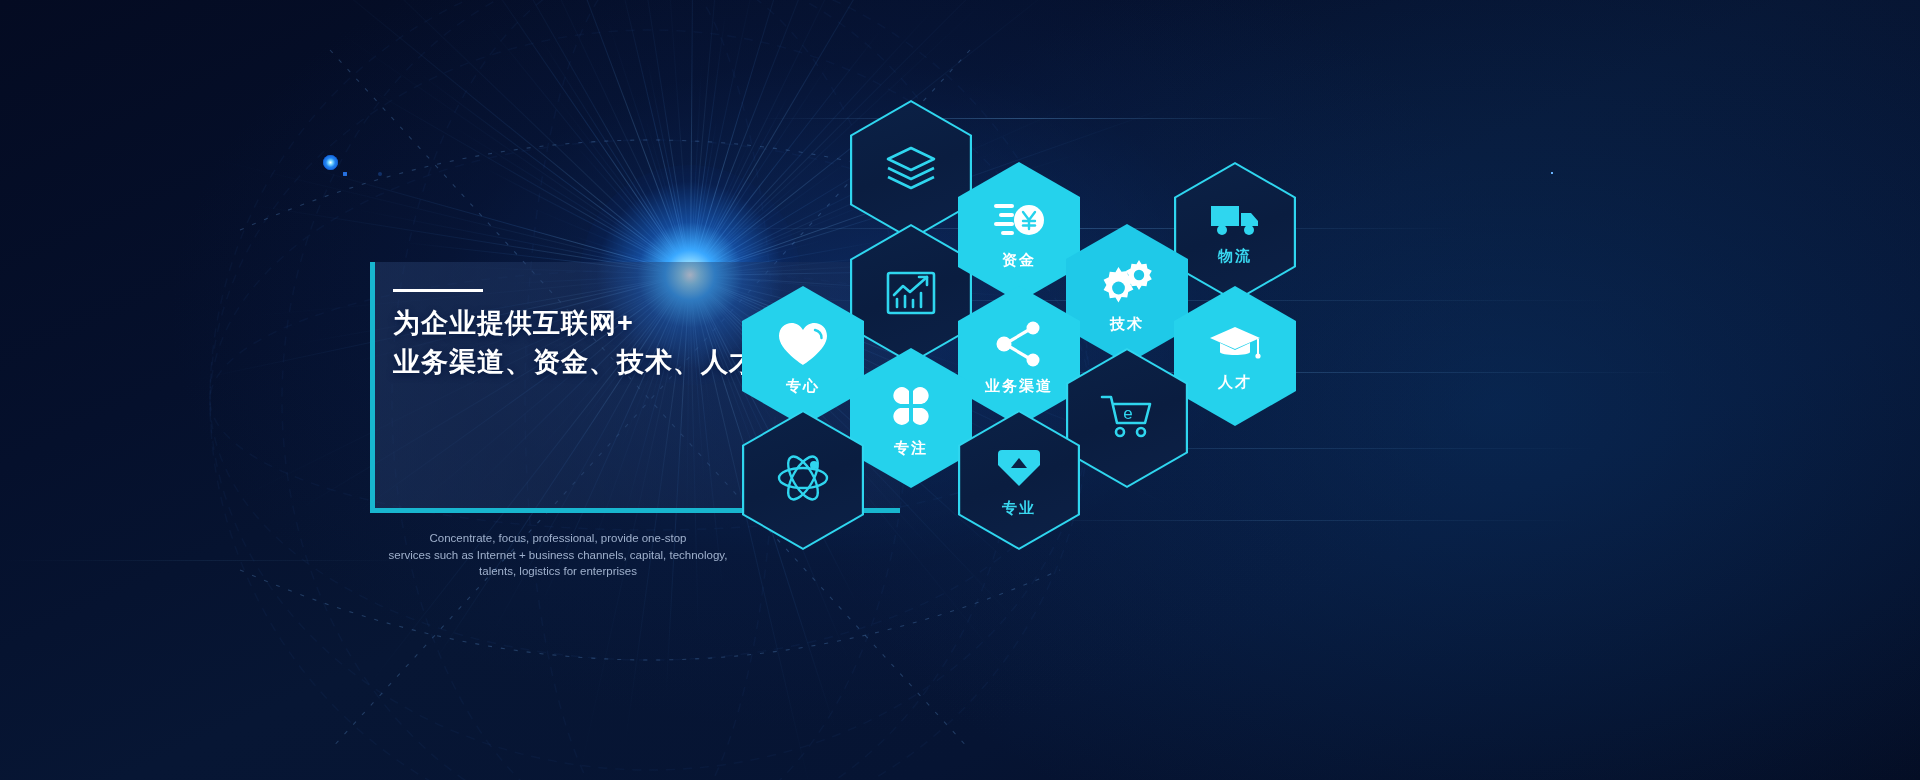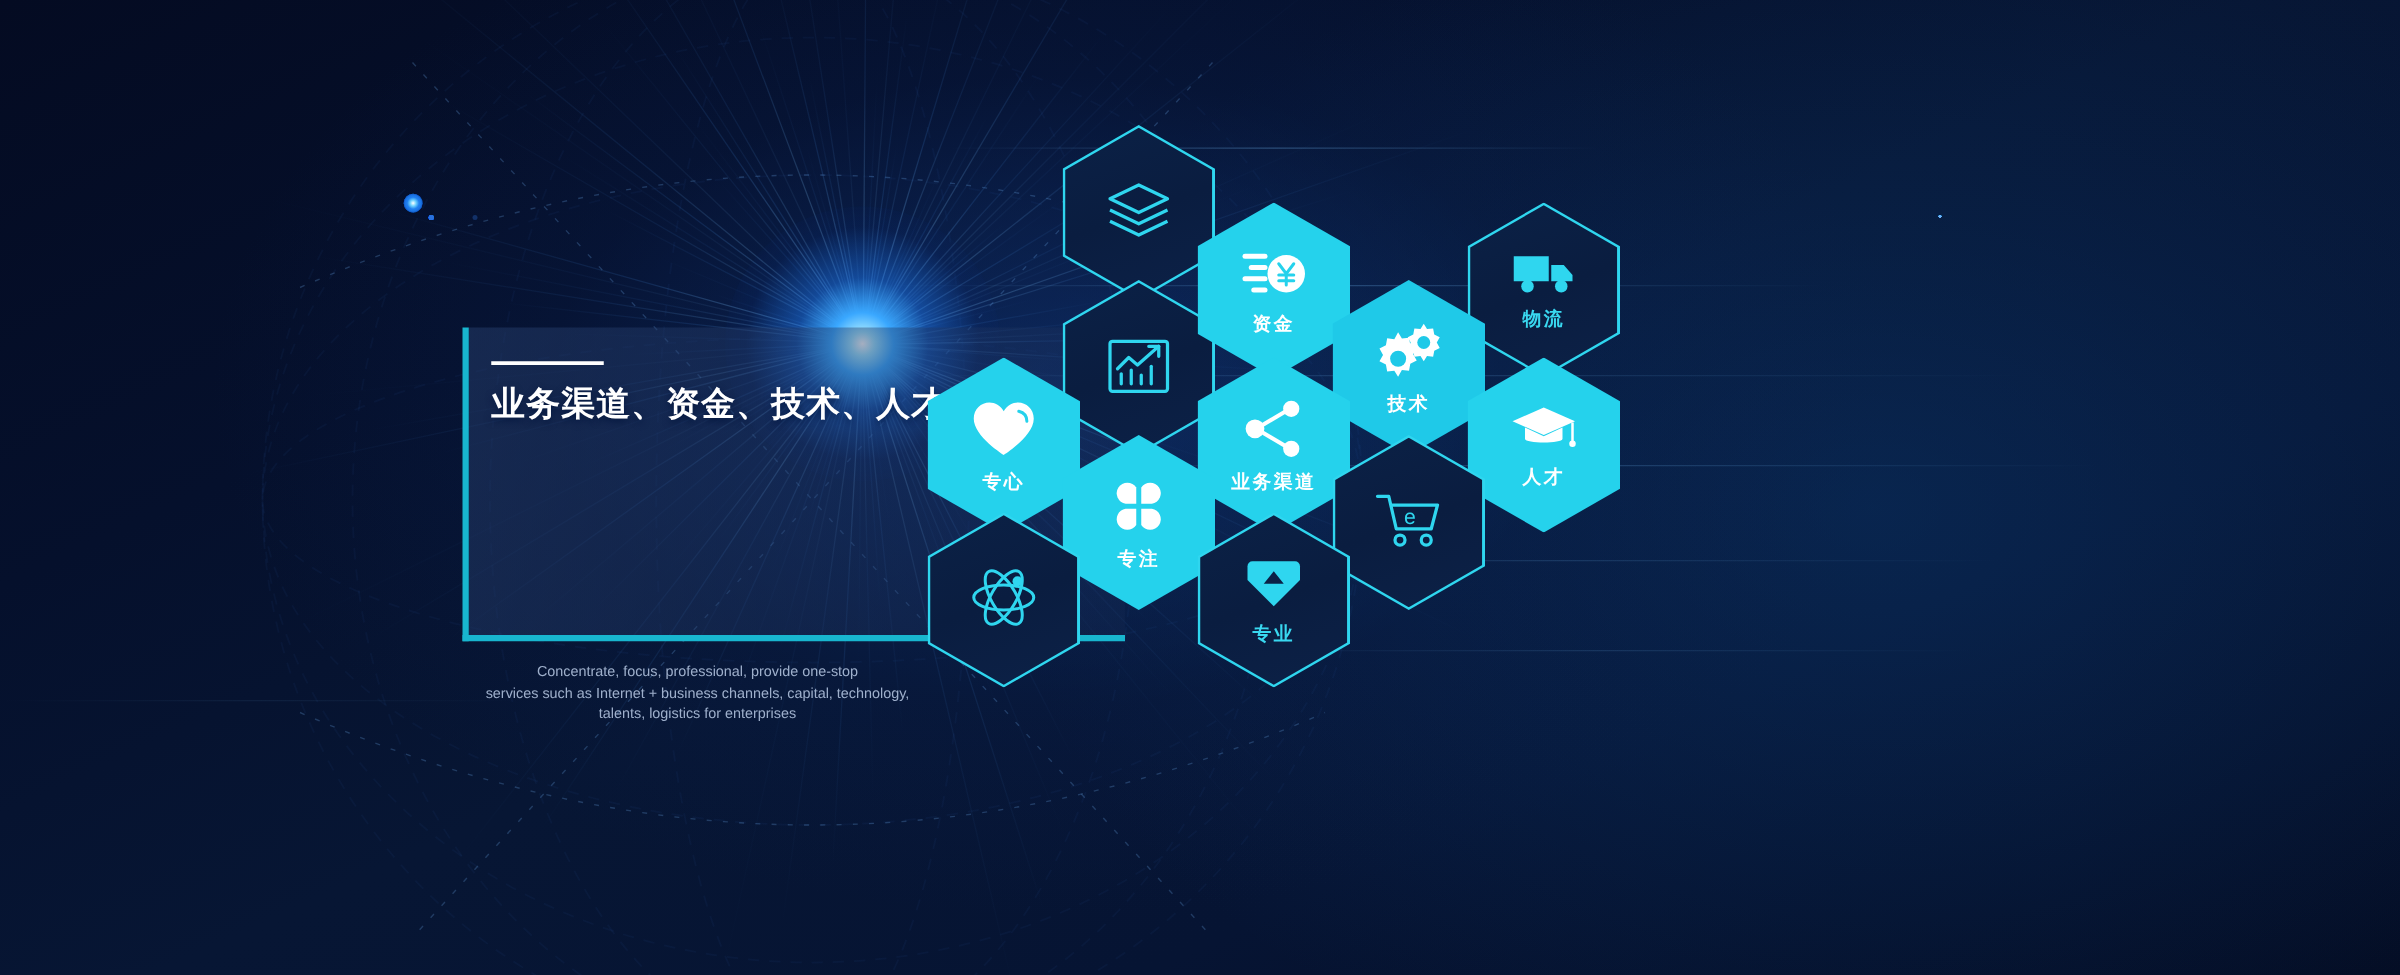--- a/index.html
+++ b/index.html
@@ -526,20 +526,21 @@
       <span class="dot" style="left:1551px;top:172px;width:2.3px;height:2.3px;background:#6fb6ff;opacity:0.31;"></span>
       <span class="dot" style="left:1551px;top:172px;width:2.3px;height:2.3px;background:#6fb6ff;opacity:0.31;"></span>
       <span class="dot" style="left:1551px;top:172px;width:2.3px;height:2.3px;background:#6fb6ff;opacity:0.31;"></span>
       <span class="dot" style="left:1551px;top:172px;width:2.3px;height:2.3px;background:#6fb6ff;opacity:0.31;"></span>
       <span class="dot" style="left:1551px;top:172px;width:2.3px;height:2.3px;background:#6fb6ff;opacity:0.31;"></span>
     </div>
 
   <div id="panel">
     <div class="rule"></div>
     <div id="panelTxt">
+      <div class="l">为企业提供互联网+</div>
       <div class="l">业务渠道、资金、技术、人才、物流</div>
     </div>
   </div>
 
   <div id="hexwrap">
 
     <div class="hex" style="left:110px;top:0px;">
       <div class="hx out" style="width:122px;height:140px;">
         <div class="in"></div>
         <div class="hexc out">

